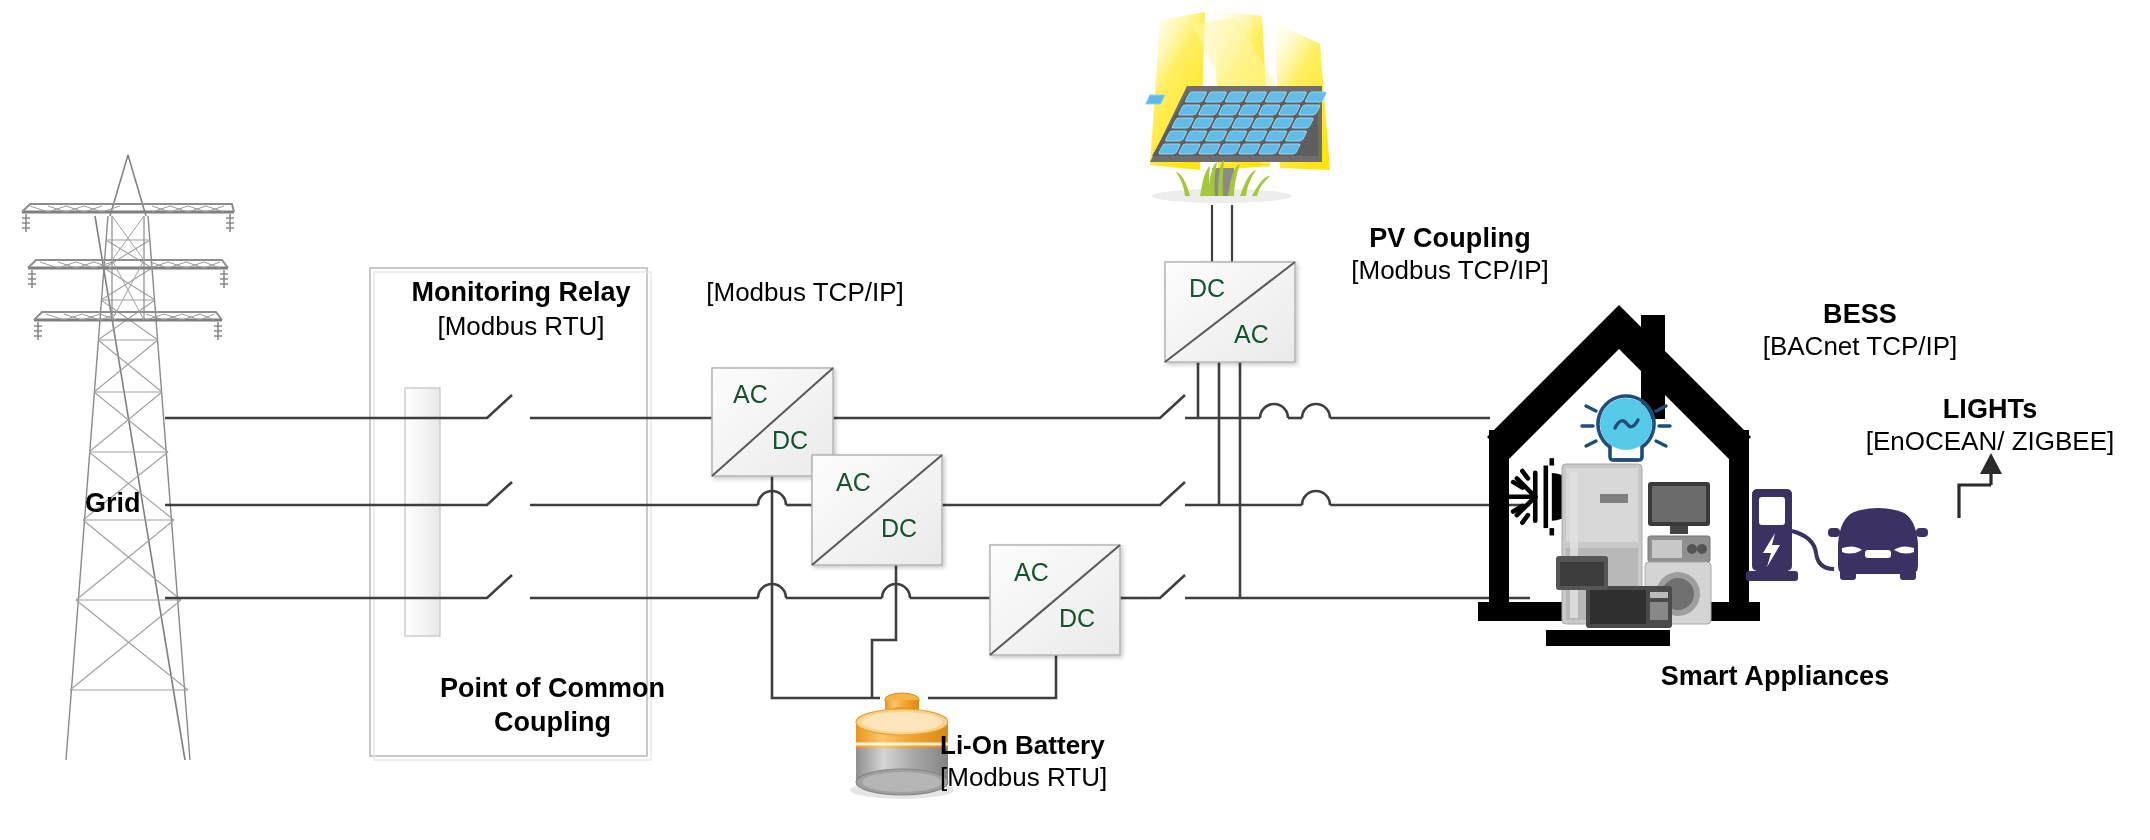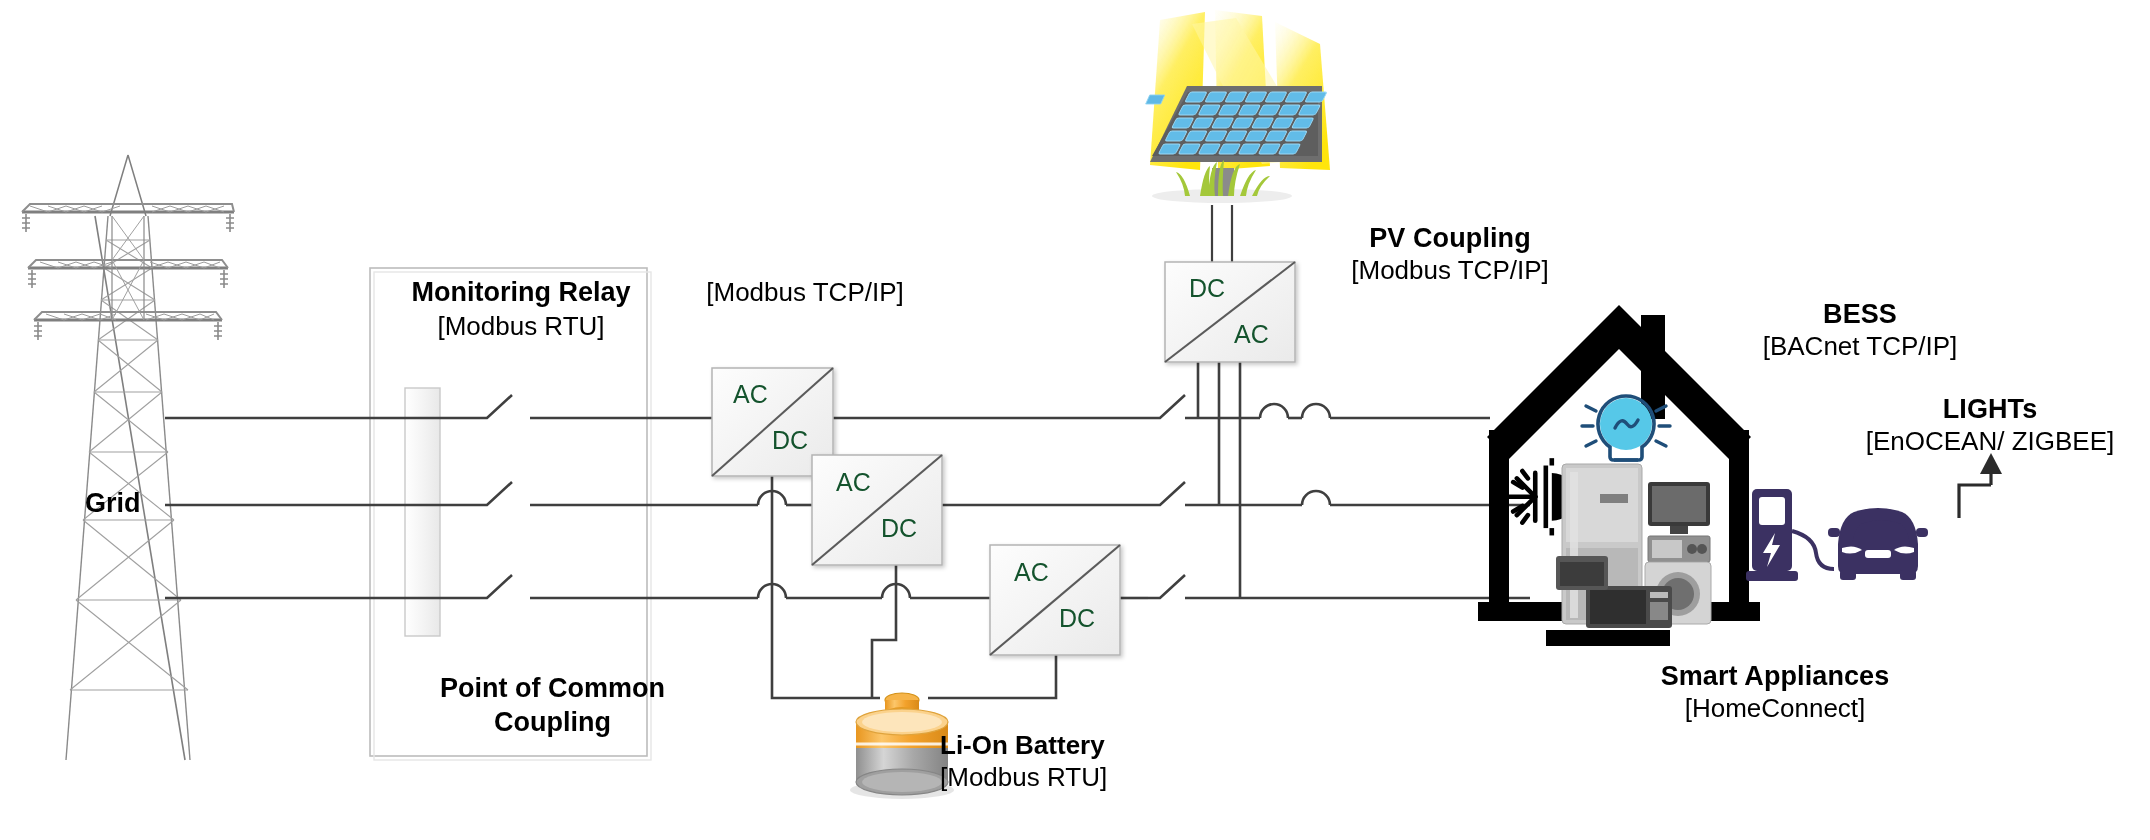--- a/index.html
+++ b/index.html
@@ -458,16 +458,15 @@
   </div>
 
   <div class="lbl" style="left:1830px;top:393px;width:320px;">
     <div class="t1">LIGHTs</div>
     <div class="t2">[EnOCEAN/ ZIGBEE]</div>
   </div>
 
 
   <div class="lbl" style="left:1605px;top:660px;width:340px;">
     <div class="t1">Smart Appliances</div>
-    <div class="t2">[HomeConnect]</div>
   </div>
 
 </div>
 
 </body></html>

